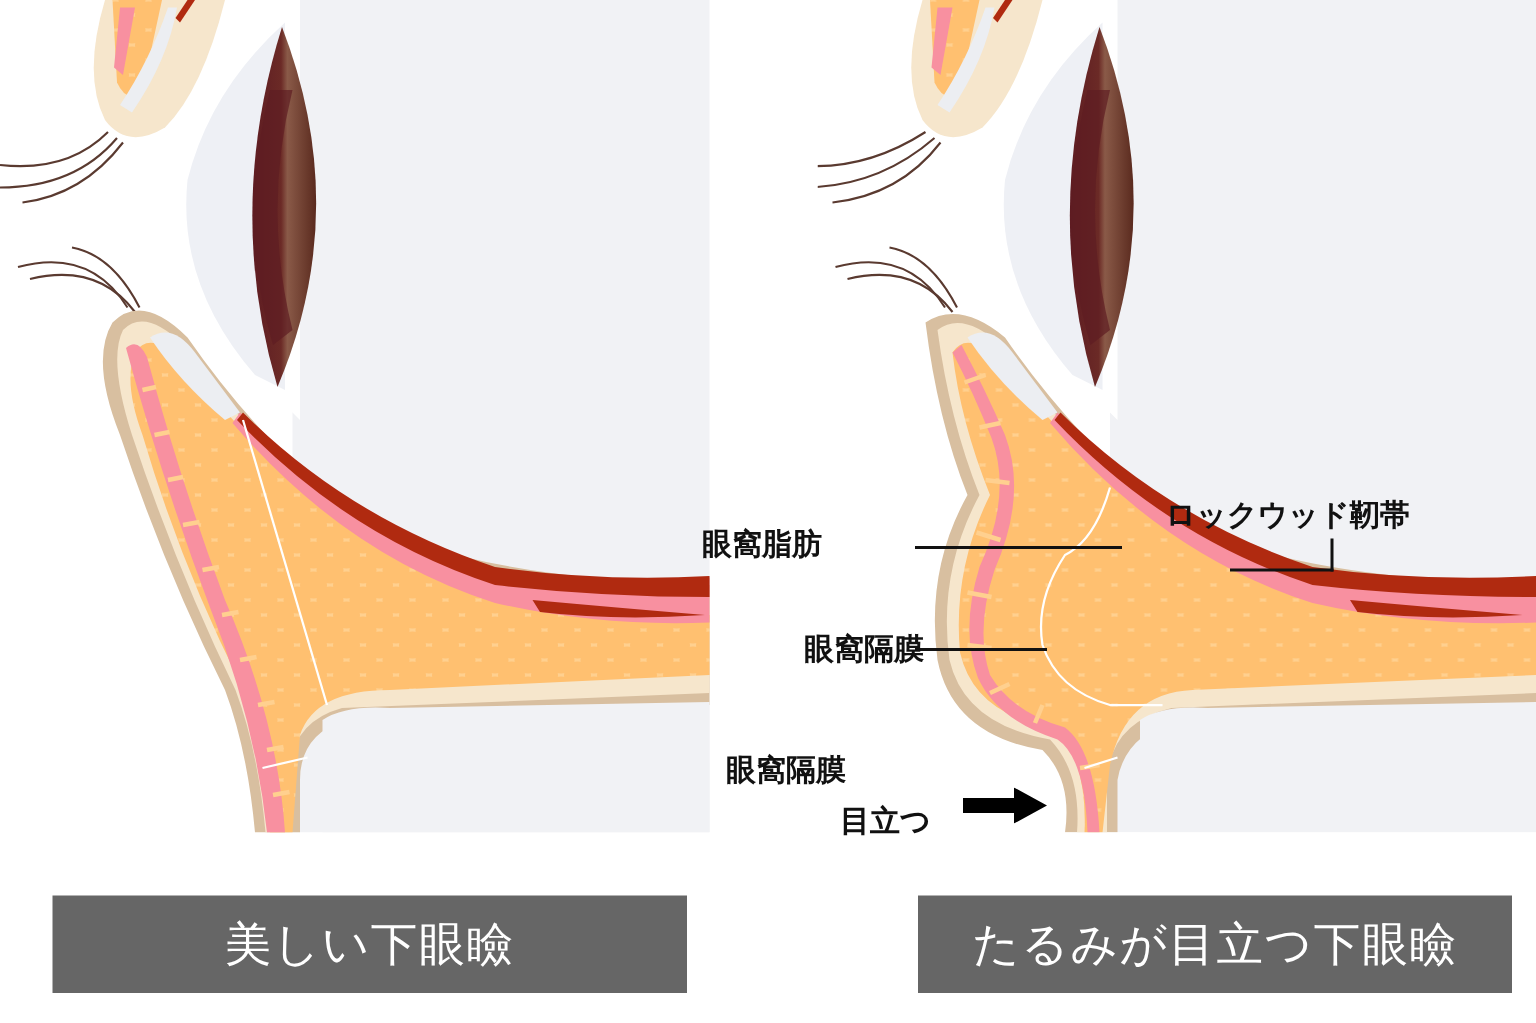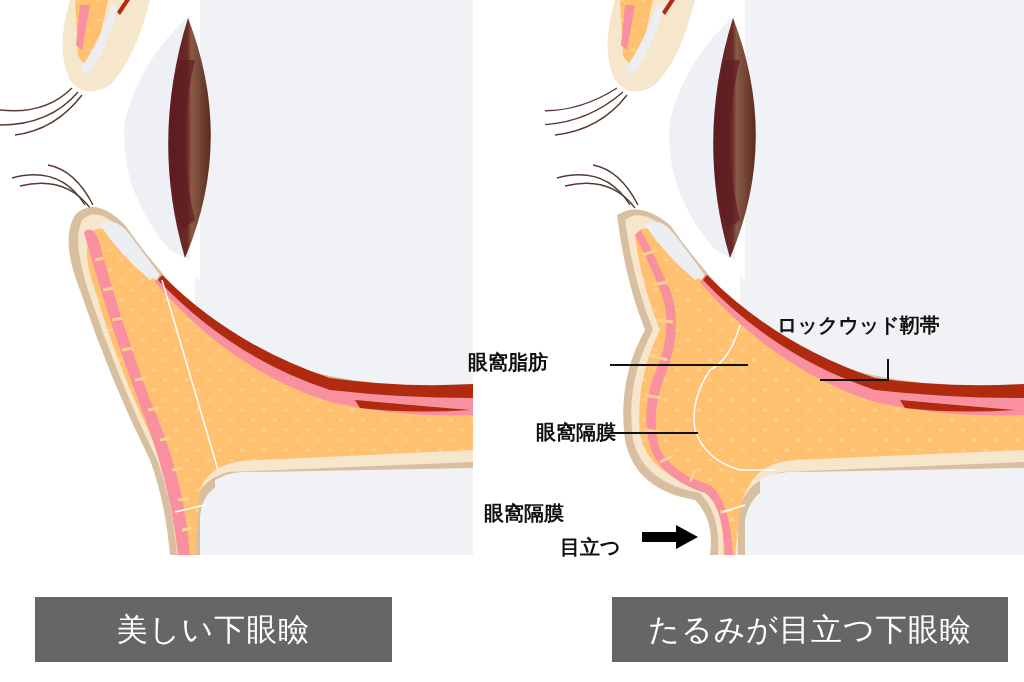--- a/index.html
+++ b/index.html
@@ -2,21 +2,21 @@
 <html><head>
 <meta charset="utf-8">
 <style>
   html, body { margin:0; padding:0; background:#ffffff; }
   body { width:1024px; height:682px; position:relative; overflow:hidden; font-family:"DejaVu Sans","Liberation Sans",sans-serif; }
   .panel { position:absolute; top:0; width:480px; height:555px; overflow:hidden; }
   #panel-left { left:0; }
   #panel-right { left:545px; }
   .panel svg { position:absolute; left:0; top:0; }
   .caption { position:absolute; top:597px; height:65px; background:#666666; color:#ffffff; display:flex; align-items:center; justify-content:center; font-size:31px; letter-spacing:1px; }
-  #caption-left { left:35px; width:357px; }
+  #caption-left { left:35px; width:423px; }
   #caption-right { left:612px; width:396px; }
   .label { position:absolute; color:#111111; font-size:20px; font-weight:bold; white-space:nowrap; line-height:1; }
   .leader { position:absolute; background:#111111; }
   .arrow { position:absolute; }
 </style>
 </head>
 <body>
 
 <div class="panel" id="panel-left">
   <svg width="480" height="555" viewBox="0 0 480 555">
@@ -161,21 +161,21 @@
     <path d="M215 480 Q230 470 260 472 L479 468 L479 555 L215 555 Z" fill="#f1f2f5"></path>
   </svg>
 </div>
 
 <div class="label" style="left:468px; top:352px;">眼窩脂肪</div>
 <div class="leader" style="left:610px; top:364px; width:138px; height:2px;"></div>
 
 <div class="label" style="left:488px; top:422px;margin-left:48px;">眼窩隔膜</div>
 <div class="leader" style="left:610px; top:432px; width:88px; height:2px;"></div>
 
-<div class="label" style="left:777px; top:315px;">ロックウッド靭帯</div>
+<div class="label" style="left:777px; top:333px;">ロックウッド靭帯</div>
 <div class="leader" style="left:820px; top:379px; width:69px; height:2px;"></div>
 <div class="leader" style="left:887px; top:359px; width:2px; height:22px;"></div>
 
 <div class="label" style="left:484px; top:503px;">眼窩隔膜</div>
 <div class="label" style="left:560px; top:537px;">目立つ</div>
 
 <svg class="arrow" style="left:642px; top:525px;" width="56" height="24" viewBox="0 0 56 24">
   <path d="M0 7 L34 7 L34 0 L56 12 L34 24 L34 17 L0 17 Z" fill="#000000"></path>
 </svg>
 

